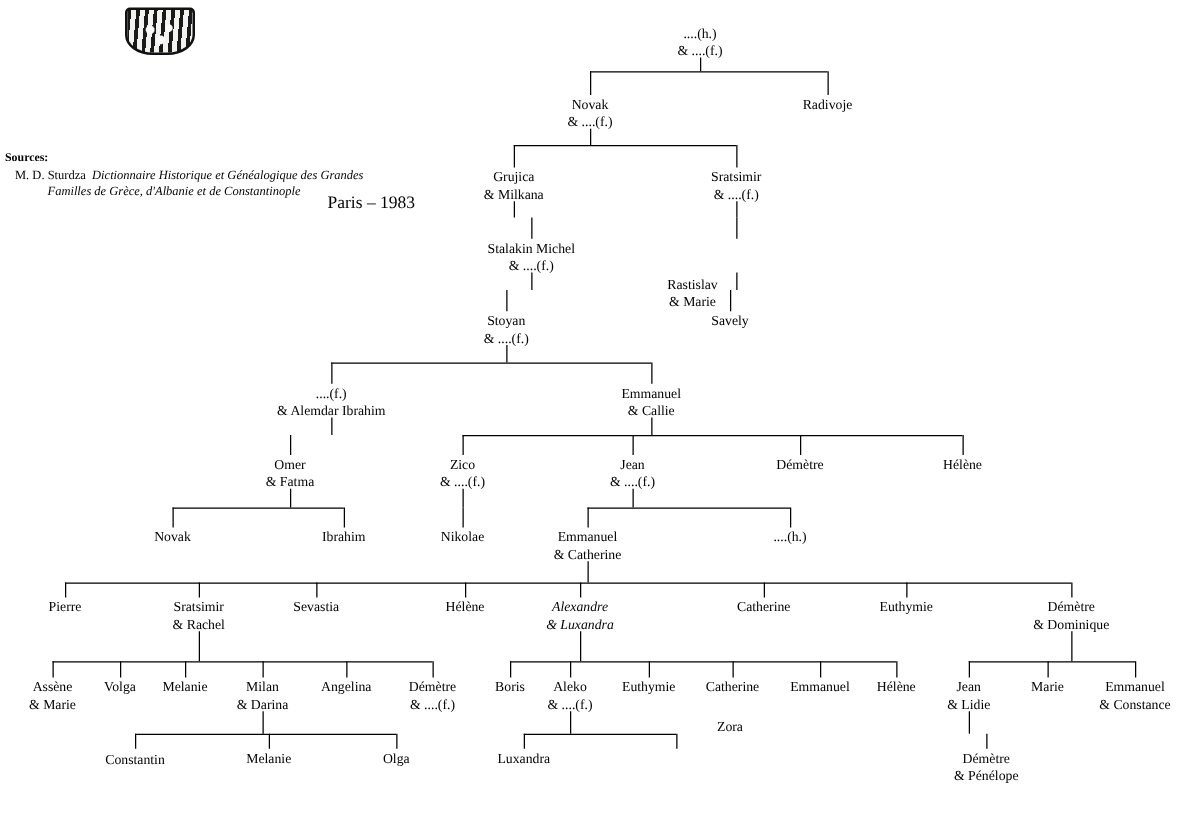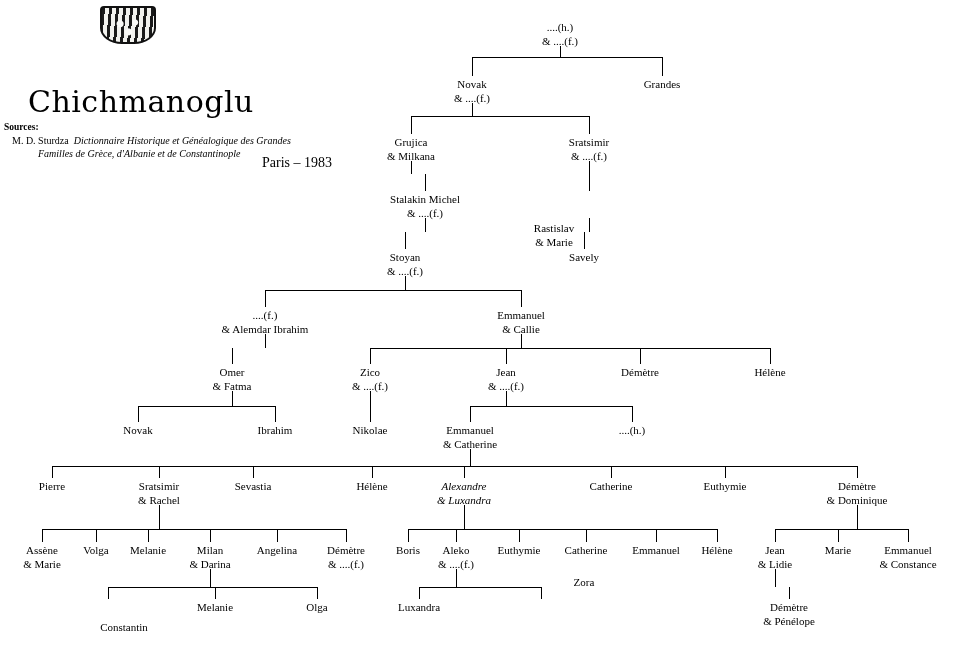--- a/index.html
+++ b/index.html
@@ -79,34 +79,33 @@
     font-size:14px;
   }
 </style>
 </head>
 <body>
 
 <div id="header">
   <div class="crest">
     <div class="crest-shield"></div>
   </div>
-  <div class="fam-name">Chichmanoglu</div>
   <div class="sources-label">Sources:</div>
   <div class="src1">
     <span>M. D. Sturdza</span>
     &nbsp;<i>Dictionnaire Historique et Généalogique des Grandes</i>
   </div>
   <div class="src2">Familles de Grèce, d'Albanie et de Constantinople</div>
   <div class="src-place">Paris – 1983</div>
 </div>
 
 <div id="tree">
     <div class="node" style="left: 560px; top: 21px;"><span>....(h.)</span><span class="l2">&amp; ....(f.)</span></div>
     <div class="node" style="left: 472px; top: 78px;"><span>Novak</span><span class="l2">&amp; ....(f.)</span></div>
-    <div class="node" style="left: 662px; top: 78px;"><span>Grandes</span></div>
+    <div class="node" style="left: 662px; top: 78px;"><span>Radivoje</span></div>
     <div class="node" style="left: 411px; top: 136px;"><span>Grujica</span><span class="l2">&amp; Milkana</span></div>
     <div class="node" style="left: 589px; top: 136px;"><span>Sratsimir</span><span class="l2">&amp; ....(f.)</span></div>
     <div class="node" style="left: 425px; top: 193px;"><span>Stalakin Michel</span><span class="l2">&amp; ....(f.)</span></div>
     <div class="node" style="left: 554px; top: 193px; margin-top: 29px;"><span>Rastislav</span><span class="l2">&amp; Marie</span></div>
     <div class="node" style="left: 405px; top: 251px;"><span>Stoyan</span><span class="l2">&amp; ....(f.)</span></div>
     <div class="node" style="left: 584px; top: 251px;"><span>Savely</span></div>
     <div class="node" style="left: 265px; top: 309px;"><span>....(f.)</span><span class="l2">&amp; Alemdar Ibrahim</span></div>
     <div class="node" style="left: 521px; top: 309px;"><span>Emmanuel</span><span class="l2">&amp; Callie</span></div>
     <div class="node" style="left: 232px; top: 366px;"><span>Omer</span><span class="l2">&amp; Fatma</span></div>
     <div class="node" style="left: 370px; top: 366px;"><span>Zico</span><span class="l2">&amp; ....(f.)</span></div>
@@ -134,21 +133,21 @@
     <div class="node" style="left: 346px; top: 544px;"><span>Démètre</span><span class="l2">&amp; ....(f.)</span></div>
     <div class="node" style="left: 408px; top: 544px;"><span>Boris</span></div>
     <div class="node" style="left: 456px; top: 544px;"><span>Aleko</span><span class="l2">&amp; ....(f.)</span></div>
     <div class="node" style="left: 519px; top: 544px;"><span>Euthymie</span></div>
     <div class="node" style="left: 586px; top: 544px;"><span>Catherine</span></div>
     <div class="node" style="left: 656px; top: 544px;"><span>Emmanuel</span></div>
     <div class="node" style="left: 717px; top: 544px;"><span>Hélène</span></div>
     <div class="node" style="left: 775px; top: 544px;"><span>Jean</span><span class="l2">&amp; Lidie</span></div>
     <div class="node" style="left: 838px; top: 544px;"><span>Marie</span></div>
     <div class="node" style="left: 908px; top: 544px;"><span>Emmanuel</span><span class="l2">&amp; Constance</span></div>
-    <div class="node" style="left: 108px; top: 621px; margin-left: 16px;"><span>Constantin</span></div>
+    <div class="node" style="left: 108px; top: 602px;"><span>Constantin</span></div>
     <div class="node" style="left: 215px; top: 601px;"><span>Melanie</span></div>
     <div class="node" style="left: 317px; top: 601px;"><span>Olga</span></div>
     <div class="node" style="left: 419px; top: 601px;"><span>Luxandra</span></div>
     <div class="node" style="left: 541px; top: 576px; margin-left: 43px;"><span>Zora</span></div>
     <div class="node" style="left: 789px; top: 601px;"><span>Démètre</span><span class="l2">&amp; Pénélope</span></div>
     <div class="edge v" style="left: 560px; top: 46px; height: 11px;"></div>
     <div class="edge h" style="left: 472px; top: 57px; width: 190px;"></div>
     <div class="edge v" style="left: 472px; top: 57px; height: 19px;"></div>
     <div class="edge v" style="left: 662px; top: 57px; height: 19px;"></div>
     <div class="edge v" style="left: 472px; top: 103px; height: 13px;"></div>

